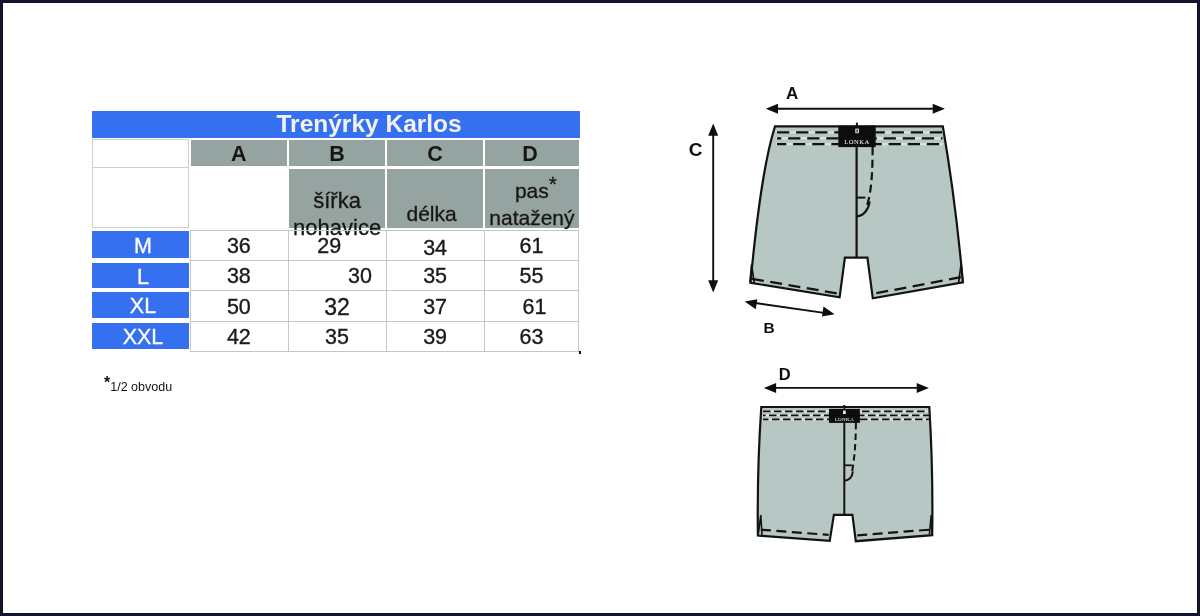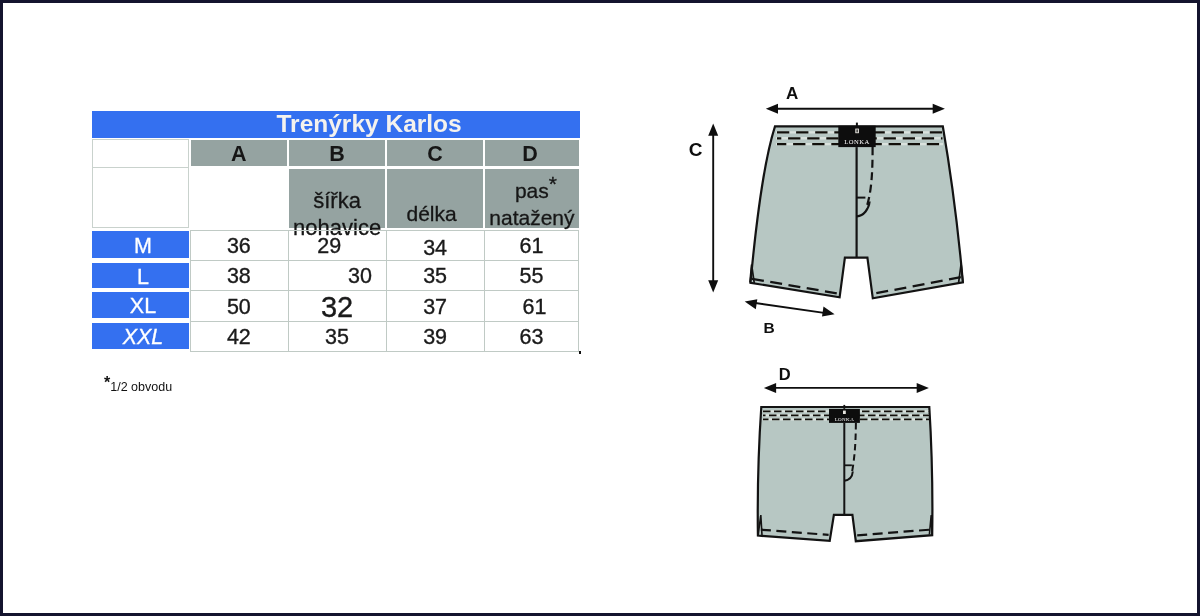--- a/index.html
+++ b/index.html
@@ -66,36 +66,36 @@
       </div>
 
   <div class="cell blue" style="left:91.5px;top:262.6px;width:97px;height:25.9px;font-size:21.5px;-webkit-text-stroke:0.3px #fff;padding-top:3px;box-sizing:border-box;">
         <span style="position:relative;left:3px;">L</span>
       </div>
 
   <div class="cell blue" style="left:91.5px;top:292.4px;width:97px;height:26px;font-size:21.5px;-webkit-text-stroke:0.3px #fff;padding-top:3px;box-sizing:border-box;">
         <span style="position:relative;left:3px;">XL</span>
       </div>
 
-  <div class="cell blue" style="left:91.5px;top:323.2px;width:97px;height:26.3px;font-size:21.5px;-webkit-text-stroke:0.3px #fff;padding-top:3px;box-sizing:border-box;font-style:italic;">
+  <div class="cell blue" style="left:91.5px;top:323.2px;width:97px;height:26.3px;font-size:21.5px;-webkit-text-stroke:0.3px #fff;padding-top:3px;box-sizing:border-box;">
         <span style="position:relative;left:3px;">XXL</span>
       </div>
 
   <div class="cell" style="left:189.8px;top:230.4px;width:98.1px;height:30px;font-size:21.5px;color:#1a1a1a;-webkit-text-stroke:0.35px #1a1a1a;padding-top:3px;box-sizing:border-box;">36</div>
   <div class="cell" style="left:280px;top:230.4px;width:98.3px;height:30px;font-size:21.5px;color:#1a1a1a;-webkit-text-stroke:0.35px #1a1a1a;padding-top:3px;box-sizing:border-box;">29</div>
   <div class="cell" style="left:386.2px;top:230.4px;width:97.8px;height:30px;font-size:21.5px;color:#1a1a1a;-webkit-text-stroke:0.35px #1a1a1a;padding-top:6px;box-sizing:border-box;">34</div>
   <div class="cell" style="left:484px;top:230.4px;width:94.9px;height:30px;font-size:21.5px;color:#1a1a1a;-webkit-text-stroke:0.35px #1a1a1a;padding-top:3px;box-sizing:border-box;">61</div>
 
   <div class="cell" style="left:189.8px;top:260.4px;width:98.1px;height:30px;font-size:21.5px;color:#1a1a1a;-webkit-text-stroke:0.35px #1a1a1a;padding-top:3px;box-sizing:border-box;">38</div>
   <div class="cell" style="left:287.9px;top:260.4px;width:98.3px;height:30px;font-size:21.5px;color:#1a1a1a;-webkit-text-stroke:0.35px #1a1a1a;padding-top:3px;box-sizing:border-box;margin-left:23px;">30</div>
   <div class="cell" style="left:386.2px;top:260.4px;width:97.8px;height:30px;font-size:21.5px;color:#1a1a1a;-webkit-text-stroke:0.35px #1a1a1a;padding-top:3px;box-sizing:border-box;">35</div>
   <div class="cell" style="left:484px;top:260.4px;width:94.9px;height:30px;font-size:21.5px;color:#1a1a1a;-webkit-text-stroke:0.35px #1a1a1a;padding-top:3px;box-sizing:border-box;">55</div>
 
   <div class="cell" style="left:189.8px;top:290.4px;width:98.1px;height:30.4px;font-size:21.5px;color:#1a1a1a;-webkit-text-stroke:0.35px #1a1a1a;padding-top:3px;box-sizing:border-box;">50</div>
-  <div class="cell" style="left:287.9px;top:290.4px;width:98.3px;height:30.4px;font-size:29px;color:#1a1a1a;-webkit-text-stroke:0.35px #1a1a1a;padding-top:3px;box-sizing:border-box;">32</div>
+  <div class="cell" style="left:287.9px;top:290.4px;width:98.3px;height:30.4px;font-size:23px;color:#1a1a1a;-webkit-text-stroke:0.35px #1a1a1a;padding-top:3px;box-sizing:border-box;">32</div>
   <div class="cell" style="left:386.2px;top:290.4px;width:97.8px;height:30.4px;font-size:21.5px;color:#1a1a1a;-webkit-text-stroke:0.35px #1a1a1a;padding-top:3px;box-sizing:border-box;">37</div>
   <div class="cell" style="left:484px;top:290.4px;width:101px;height:30.4px;font-size:21.5px;color:#1a1a1a;-webkit-text-stroke:0.35px #1a1a1a;padding-top:3px;box-sizing:border-box;">61</div>
 
   <div class="cell" style="left:189.8px;top:320.8px;width:98.1px;height:31.1px;font-size:21.5px;color:#1a1a1a;-webkit-text-stroke:0.35px #1a1a1a;padding-top:3px;box-sizing:border-box;">42</div>
   <div class="cell" style="left:287.9px;top:320.8px;width:98.3px;height:31.1px;font-size:21.5px;color:#1a1a1a;-webkit-text-stroke:0.35px #1a1a1a;padding-top:3px;box-sizing:border-box;">35</div>
   <div class="cell" style="left:386.2px;top:320.8px;width:97.8px;height:31.1px;font-size:21.5px;color:#1a1a1a;-webkit-text-stroke:0.35px #1a1a1a;padding-top:3px;box-sizing:border-box;">39</div>
   <div class="cell" style="left:484px;top:320.8px;width:94.9px;height:31.1px;font-size:21.5px;color:#1a1a1a;-webkit-text-stroke:0.35px #1a1a1a;padding-top:3px;box-sizing:border-box;">63</div>
 
   <div class="abs" style="left:578.5px;top:350.5px;width:2.2px;height:3.2px;background:#111;"></div>
 

